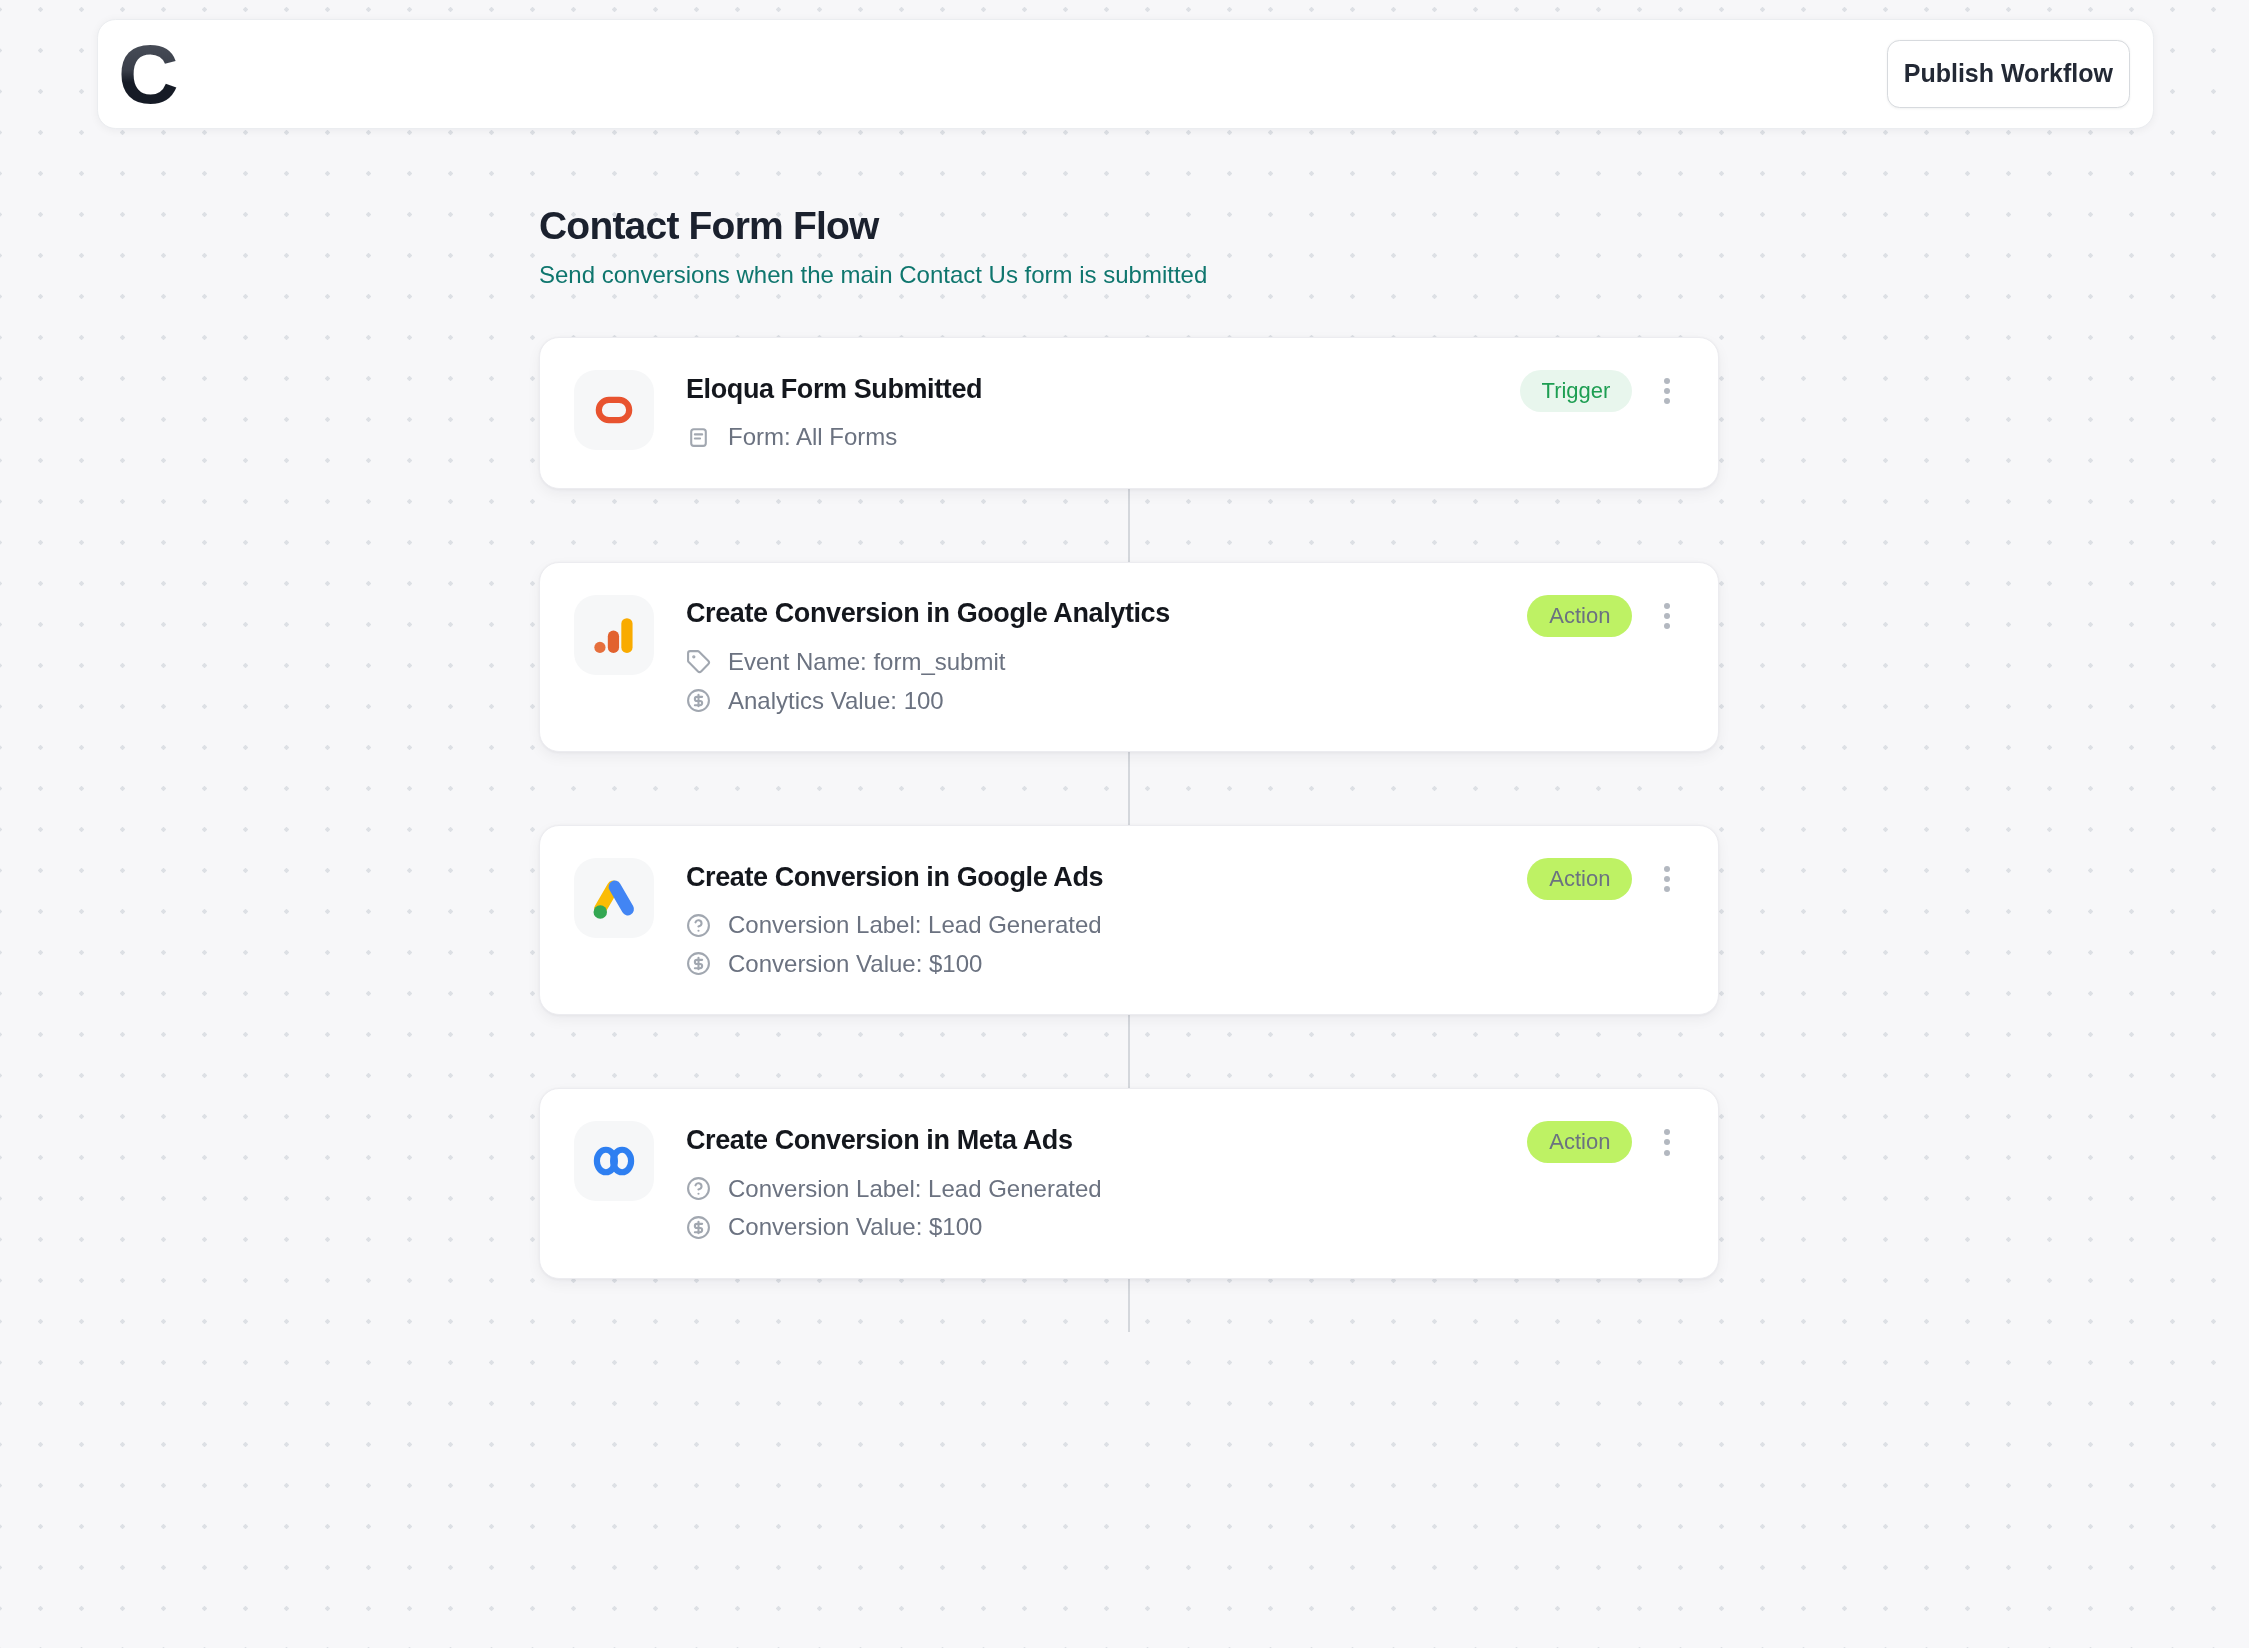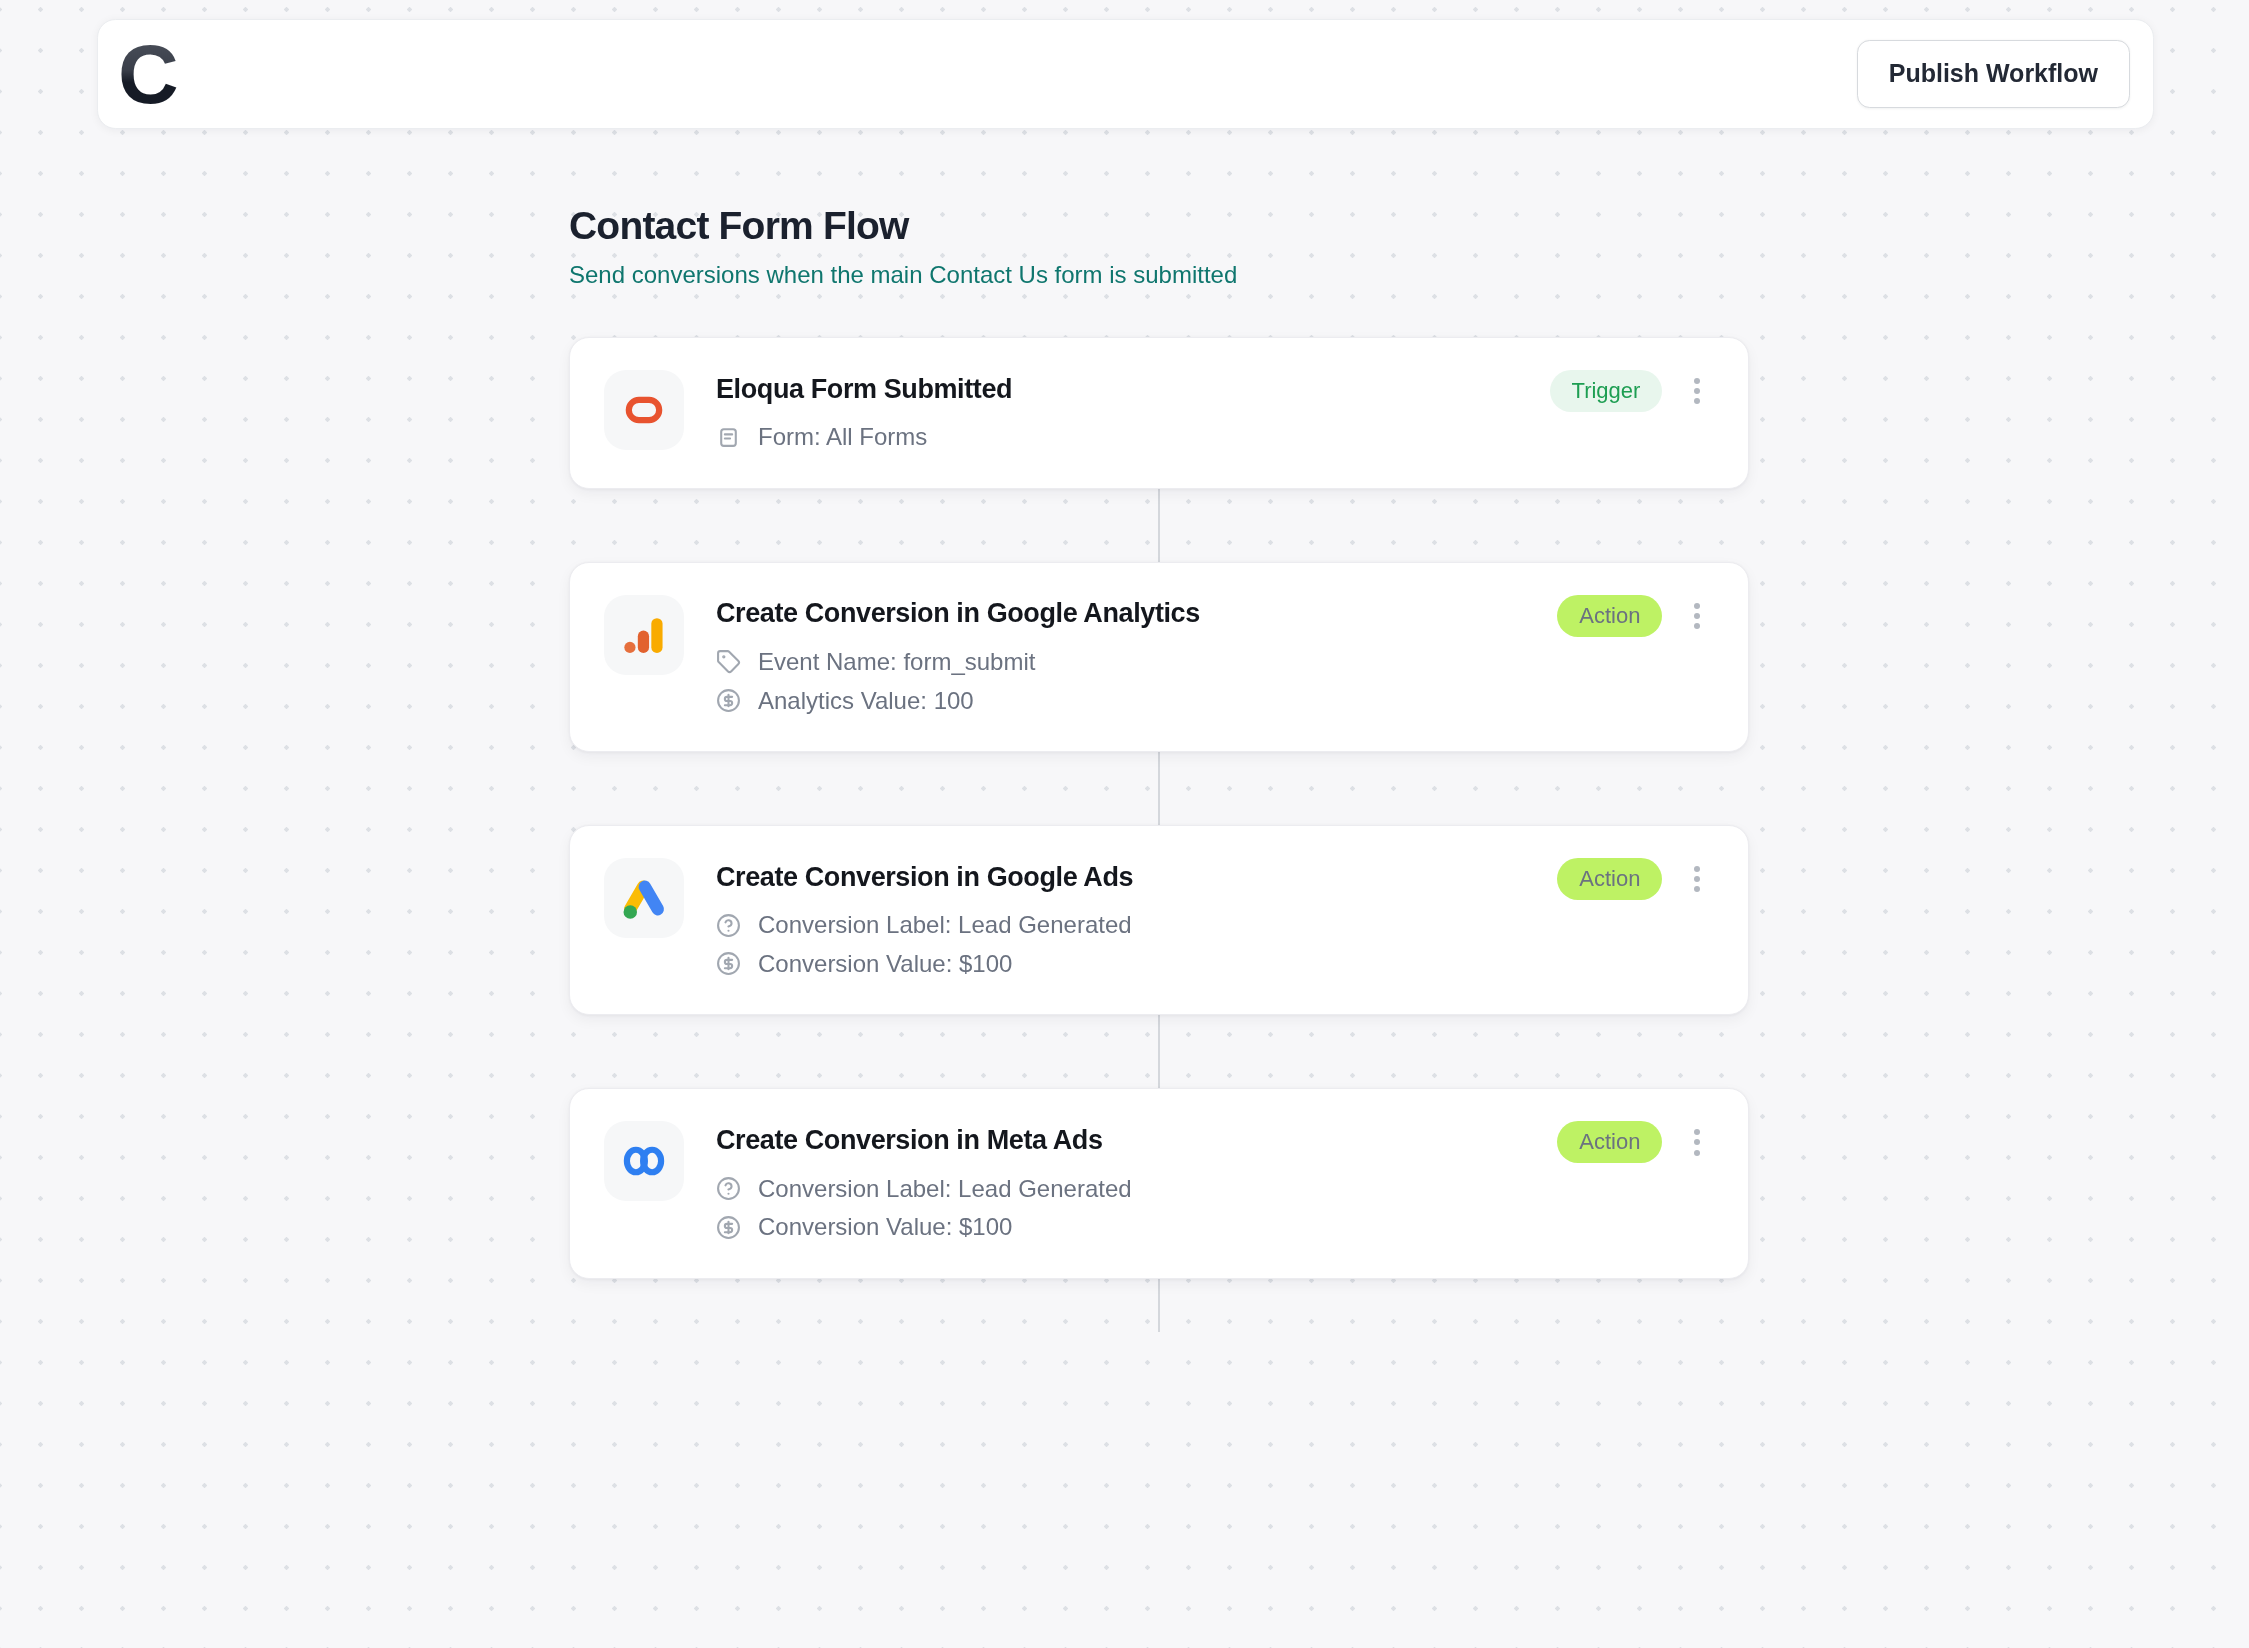--- a/index.html
+++ b/index.html
@@ -23,24 +23,24 @@
   .logo {
     font-size:84px; font-weight:800; line-height:1;
     background:linear-gradient(180deg,#4d525c 0%, #3a3f4a 45%, #161b26 60%);
     -webkit-background-clip:text; background-clip:text; color:transparent;
     padding:0 5px; user-select:none;
   }
   .publish-btn {
     font-family:"Liberation Sans", sans-serif;
     font-size:25px; font-weight:700; color:#232935;
     background:#ffffff; border:1.7px solid #d7dade; border-radius:12.7px;
-    height:68px; padding:0 31px; cursor:pointer;
+    height:68px; padding:0 16px; cursor:pointer;
     box-shadow:0 0.8px 2.5px rgba(23,26,33,0.06);
   }
-  .content { position:absolute; left:569px; top:0; width:1180px; }
+  .content { position:absolute; left:539px; top:0; width:1180px; }
   .page-title {
     margin-top:201px; font-size:39px; font-weight:800; color:#1b212e;
     letter-spacing:-0.8px; line-height:49px;
   }
   .page-subtitle { margin-top:10px; font-size:24px; color:#0f766e; line-height:30px; }
 
   .flow { position:relative; margin-top:47px; display:flex; flex-direction:column; }
   .connector {
     position:absolute; left:589px; top:76px; width:1.7px; height:919px;
     background:#d4d7dc; z-index:0;

